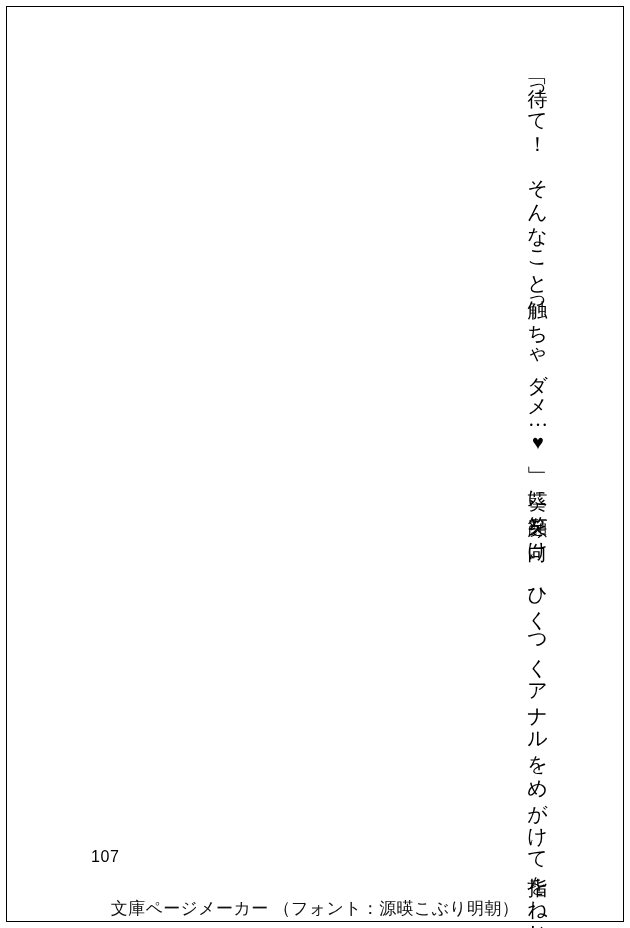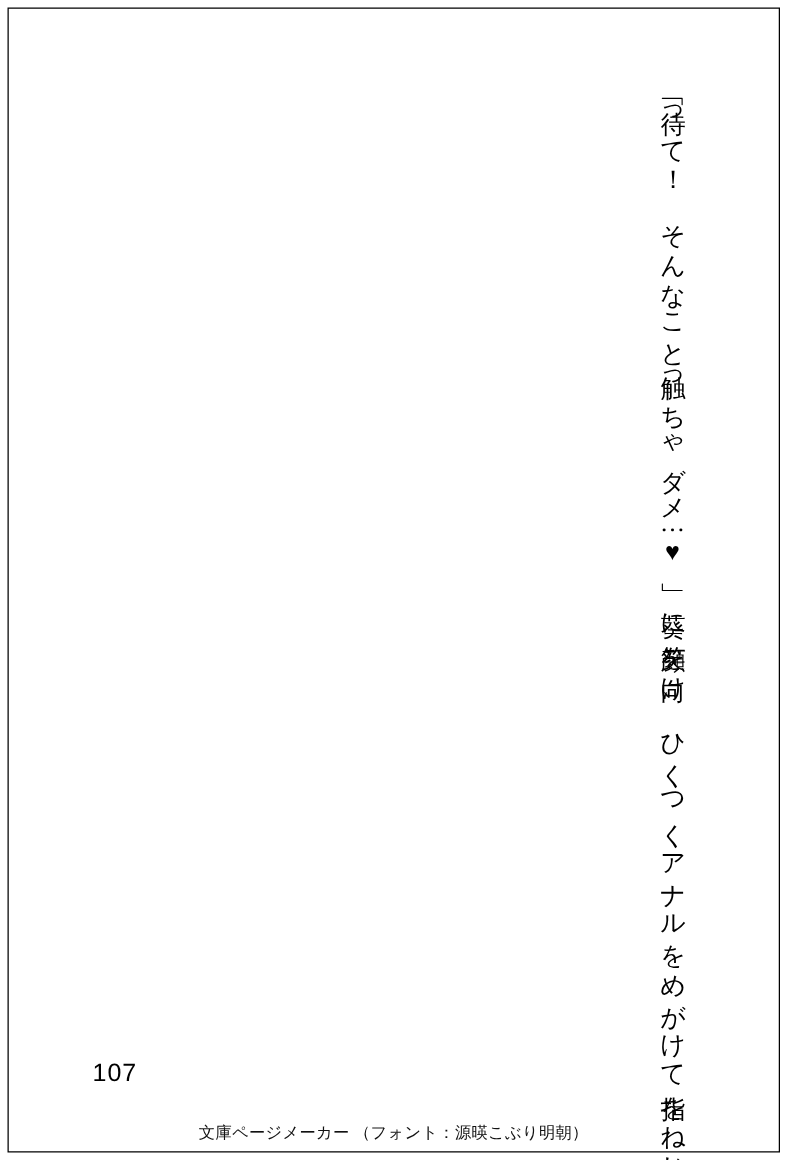--- a/index.html
+++ b/index.html
@@ -65,35 +65,35 @@
     margin: 0;
     padding: 0;
   }
 
   .line.indent {
     padding-top: 20px;
   }
 
   .page-number {
     position: absolute;
-    left: 74px;
+    left: 91px;
     top: 848px;
-    font-size: 20px;
+    font-size: 16px;
     font-family: "Liberation Sans", sans-serif;
     letter-spacing: 0.04em;
   }
 
   .footer-note {
     position: absolute;
     left: 0;
     right: 0;
     top: 897px;
     text-align: center;
-    font-size: 13px;
-    font-family: Liberation Serif, serif;
+    font-size: 17px;
+    font-family: Liberation Sans, sans-serif;
     color: #111111;
     letter-spacing: 0.02em;
   }
 </style>
 </head>
 <body>
 
 <div class="page">
 
   <div class="page-frame"></div>

